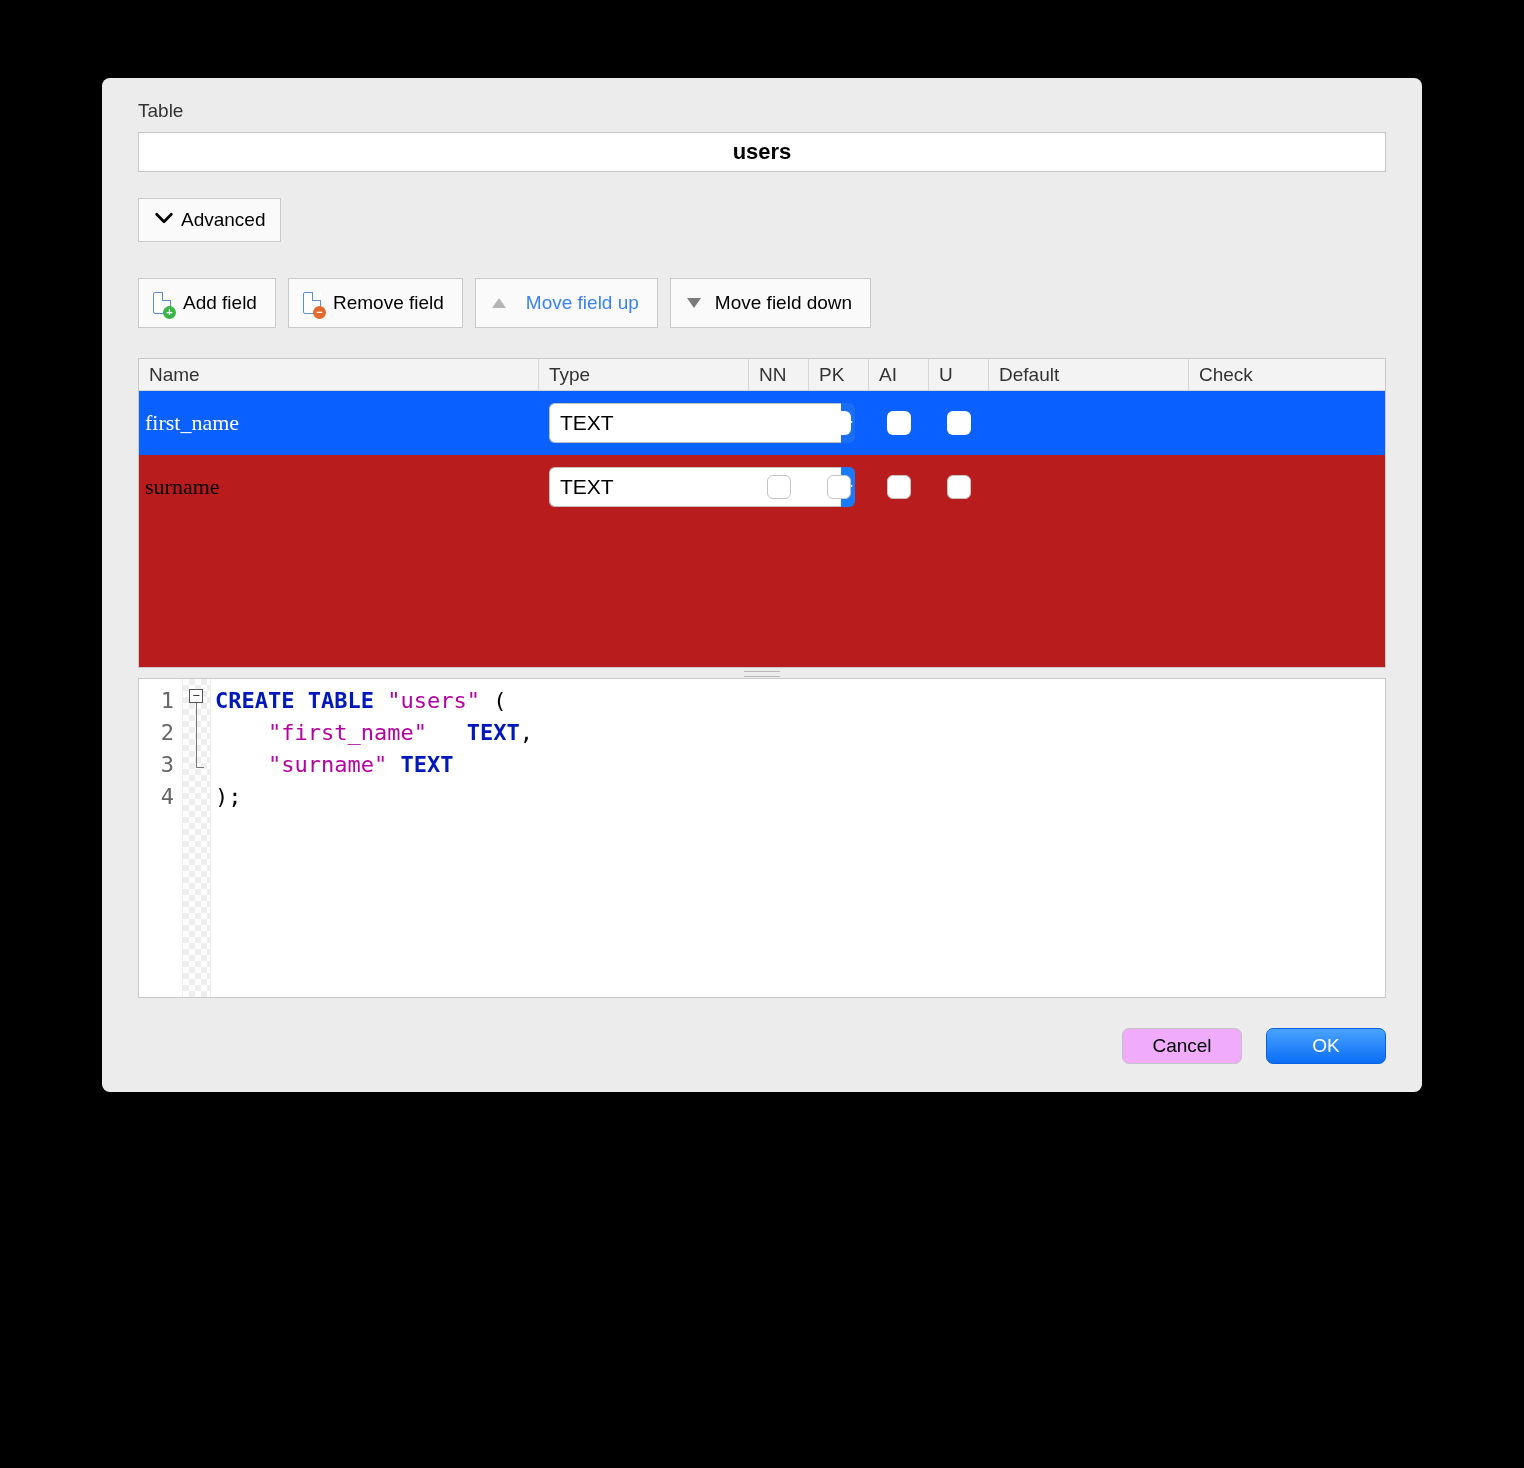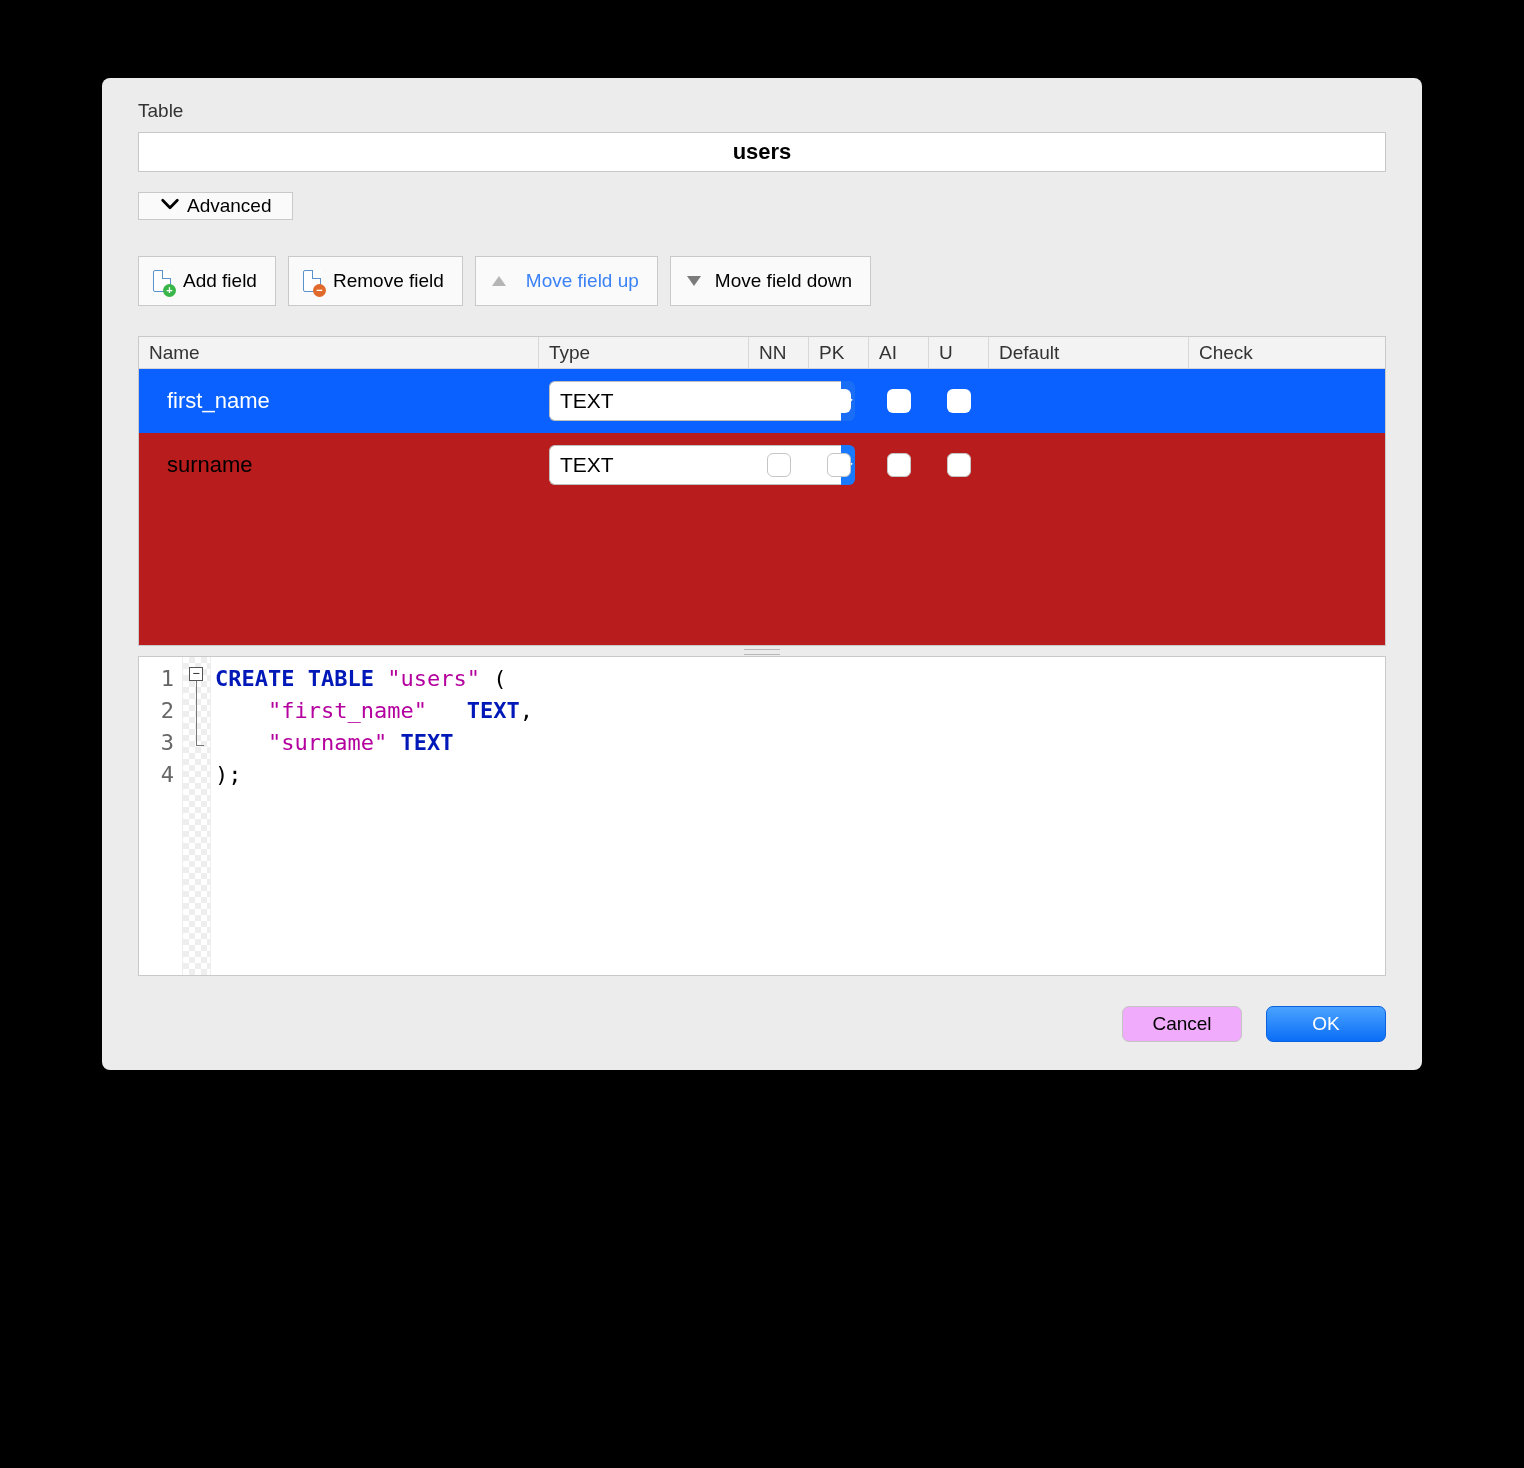--- a/index.html
+++ b/index.html
@@ -52,23 +52,23 @@
     height: 40px;
     border: 1px solid #c7c7c7;
     background: #fff;
     font-size: 22px;
     font-weight: bold;
     padding: 4px 8px;
     outline: none;
     text-align: center;
   }
   .advanced-btn {
-    margin-top: 20px;
-    height: 28px;
-    padding: 0 20px;
+    margin-top: 26px;
+    height: 44px;
+    padding: 0 14px;
     display: inline-flex;
     align-items: center;
     gap: 6px;
     background:#fafafa;
     border:1px solid #c9c9c9;
     font-size: 19px;
     cursor:pointer;
   }
   .advanced-btn svg { width:22px; height:22px; }
   .fields-section { margin-top: 36px; }
@@ -132,21 +132,21 @@
   .col-u{ width:60px;}
   .col-default{ width:200px;}
   .col-check{ flex:1; border-right:none;}
   .grid-body{flex:1; overflow:auto;}
   .row {
     display:flex; height:64px; align-items:center;
     font-size:22px;
   }
   .row.sel { background:#0a61ff; color:#fff;}
   .cell{ padding:0 10px; display:flex; align-items:center;}
-  .c-name{ width:400px; padding-left:28px;}
+  .c-name{ width:400px; padding-left:6px;font-family:Liberation Serif, serif;}
   .c-type{ width:210px;}
   .c-nn,.c-pk,.c-ai,.c-u{ width:60px; justify-content:center;}
   .c-default{ width:200px;}
   .c-check{ flex:1;}
   .type-select-wrap {
     display:flex; width:190px; height:40px;
   }
   .type-select-wrap input {
     flex:1; border:1px solid #bfbfbf; border-right:none; border-radius:6px 0 0 6px;
     font-size:21px; padding:0 10px; background:#fff; color:#000;

